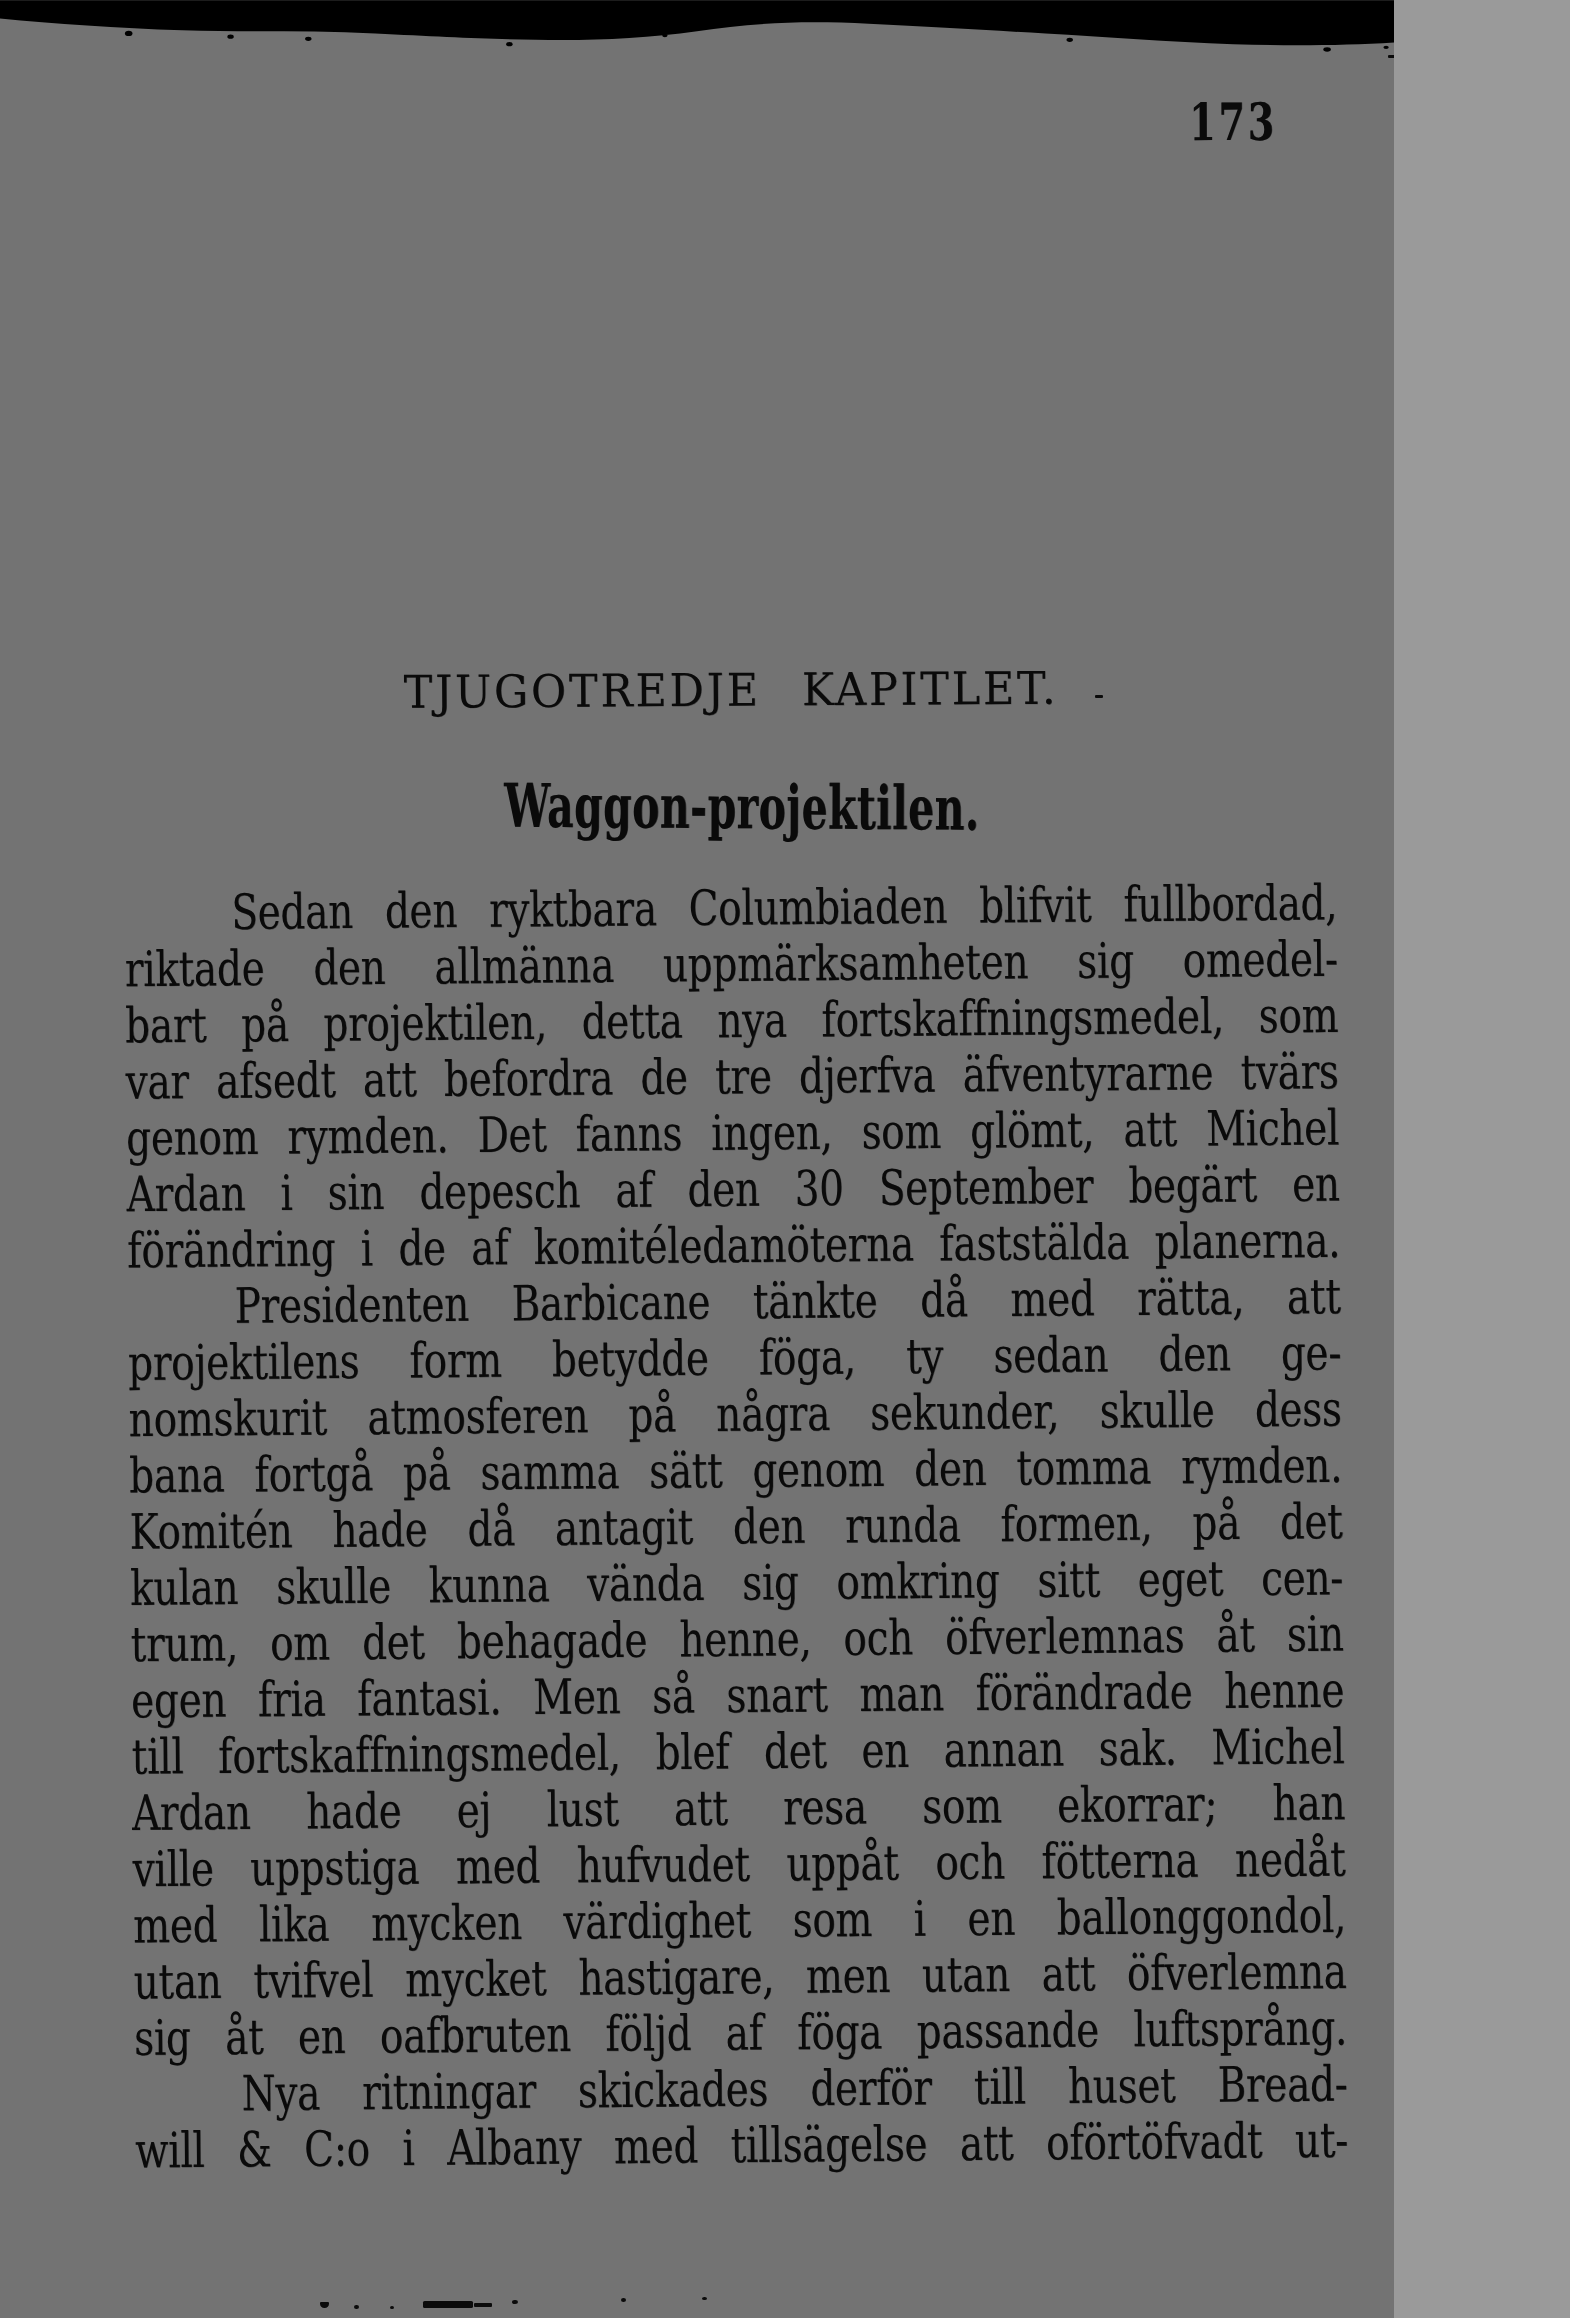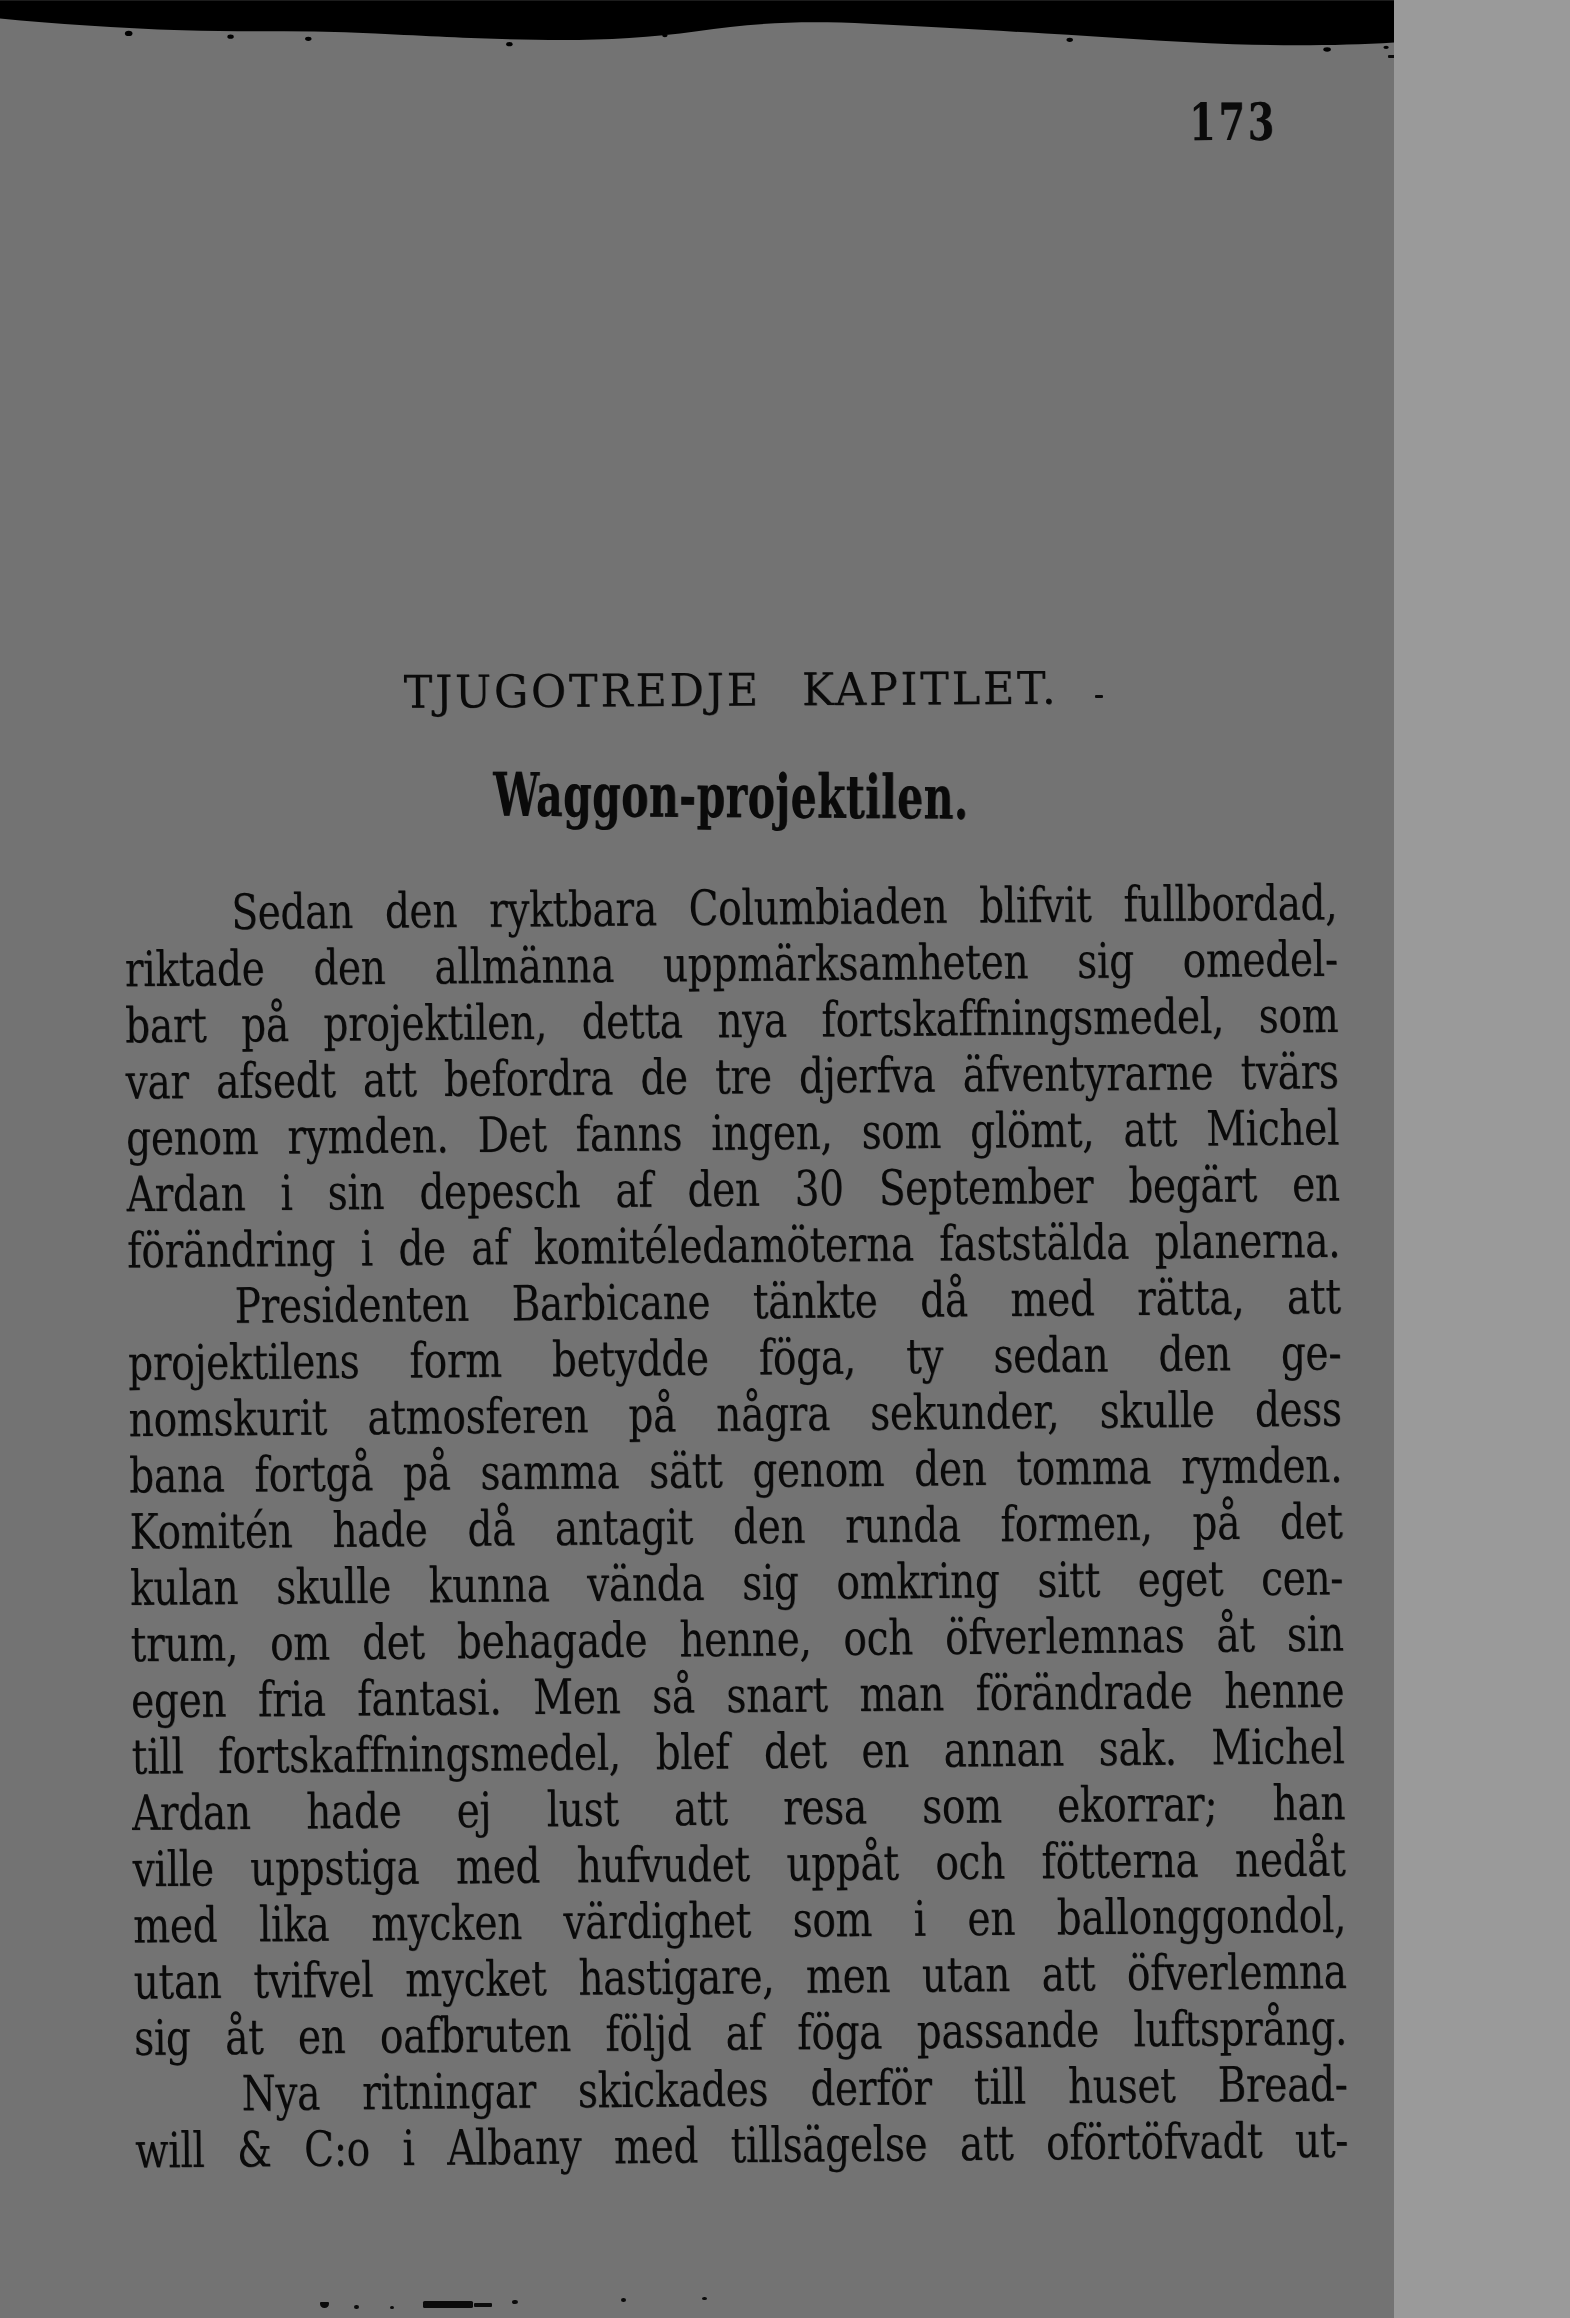--- a/index.html
+++ b/index.html
@@ -24,21 +24,21 @@
     position:absolute;left:125px;top:667px;width:1212px;
     text-align:center;
     font-size:43px;line-height:1.1;font-weight:normal;margin:0;
     letter-spacing:2.7px;word-spacing:25px;
     transform:rotate(-0.35deg) scaleY(1.05);
     transform-origin:center;
     text-shadow:0.5px 0.3px 0 rgba(10,10,10,.4);
   }
   .chapter-subtitle{
     position:absolute;left:125px;top:761px;width:1212px;
-    text-align:center;margin:0;line-height:1.3;
+    text-align:center;margin:11px;line-height:1.3;
     font-size:54px;font-weight:bold;
   }
   .chapter-subtitle .squeeze{
     display:inline-block;
     transform:scaleX(0.76) scaleY(1.12) rotate(0.25deg);
     transform-origin:center;
     letter-spacing:0.5px;
     text-shadow:0.8px 0 0 rgba(10,10,10,.55);
   }
   .body-text{

